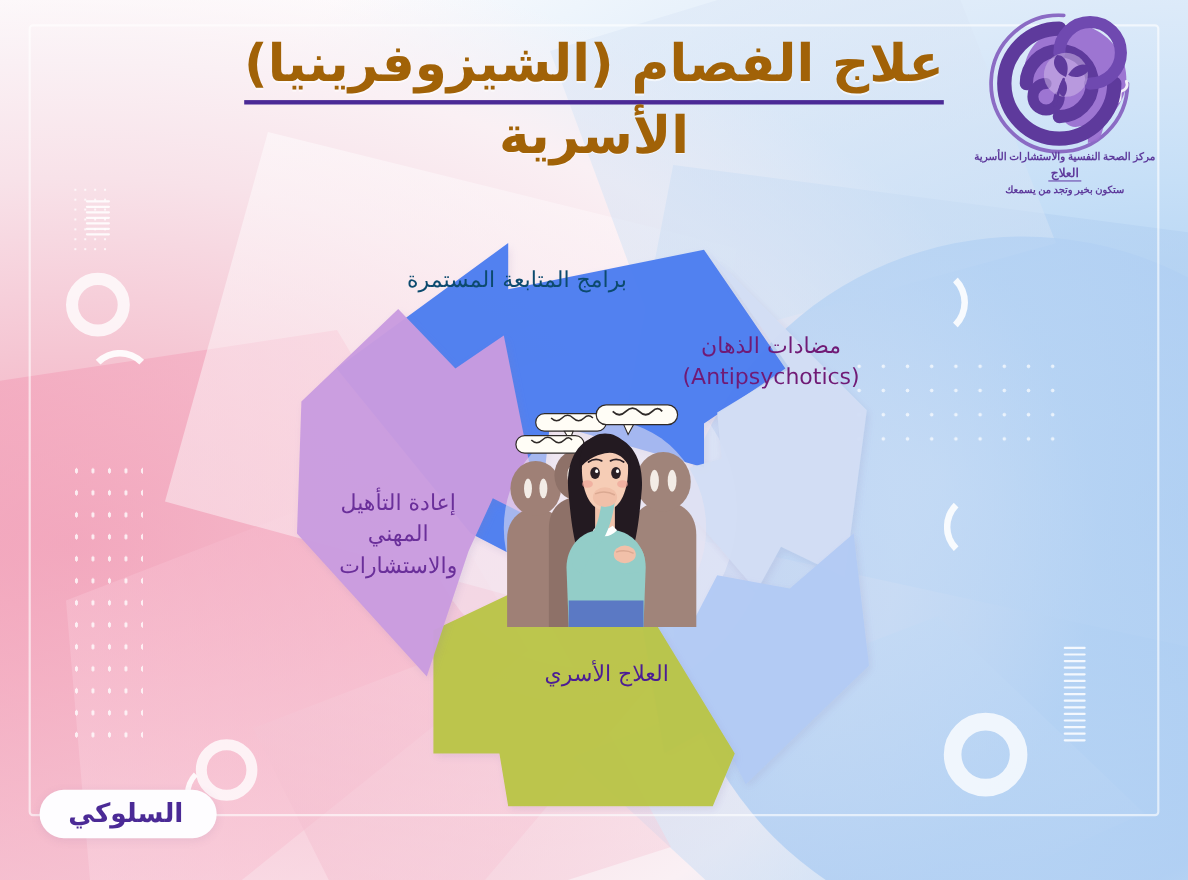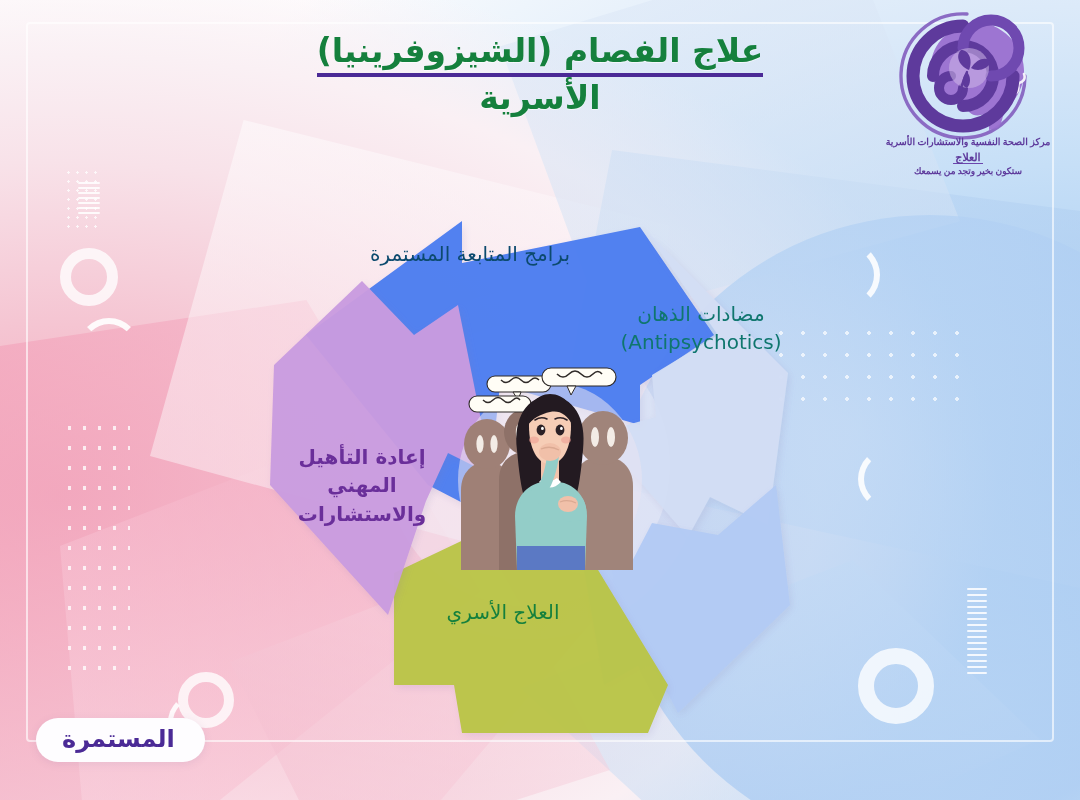--- a/index.html
+++ b/index.html
@@ -90,23 +90,23 @@
   .linestack i { display:block; background:rgba(255,255,255,.85); height:2px; border-radius:1px; }
 
   
   .title-wrap {
     position:absolute; left:0; right:0; top:30px;
     text-align:center;
     z-index:6;
     pointer-events:none;
   }
   .title-line {
-    color:#15803d;
+    color:#a16207;
     font-weight:bold;
-    font-size:33px;
+    font-size:47px;
     line-height:1.25;
     letter-spacing:0px;
     text-shadow:0 1px 0 rgba(255,255,255,.6);
   }
   .title-line.u1 {
     display:inline-block;
     border-bottom:4px solid #4b2a96;
     padding-bottom:2px;
   }
 
@@ -131,30 +131,30 @@
   
   .cycle {
     position:absolute; left:248px; top:185px;
     width:560px; height:560px;
     z-index:4;
   }
   .cycle svg { display:block; width:100%; height:100%; overflow:visible; }
 
   .seg-label {
     position:absolute; z-index:5;
-    color:#0f766e;
+    color:#701a75;
     font-size:20px; line-height:1.42;
     text-align:center;
     pointer-events:none;
   }
   .lbl-follow  { left:370px; top:240px; width:200px; color:#0c4a6e; }
   .lbl-anti    { left:596px; top:300px; width:210px; }
   .lbl-cbt     { left:640px; top:500px; width:190px; }
-  .lbl-family  { left:398px; top:598px; width:210px; color:#15803d; }
-  .lbl-rehab   { left:272px; top:443px; width:180px; color:#6a2f9a;font-weight:bold; }
+  .lbl-family  { left:398px; top:598px; width:210px; color:#4c1d95;text-align:right; }
+  .lbl-rehab   { left:272px; top:443px; width:180px; color:#6a2f9a; }
 
   
   .center-illu {
     position:absolute; left:455px; top:340px;
     width:190px; height:230px;
     z-index:6;
   }
   .center-illu svg { display:block; width:100%; height:100%; }
 
   
@@ -394,16 +394,16 @@
       <path d="M 86 109 q 9 -4 18 1" fill="none" stroke="#dba992" stroke-width="1.3"></path>
 
       <path d="M 130 180 C 134 166 128 154 118 152 C 110 150 104 158 104 166
                L 110 182 Z" fill="#93cdc8"></path>
       <ellipse cx="113" cy="164" rx="10" ry="8" fill="#f1c0a9"></ellipse>
       <path d="M 105 162 q 8 -3 16 1" fill="none" stroke="#dba992" stroke-width="1.2"></path>
     </svg>
   </div>
 
   <div class="footer-pill">
-    <span class="footer-label">المستمرة</span>
+    <span class="footer-label">السلوكي</span>
   </div>
 
 </div>
 
 </body></html>

